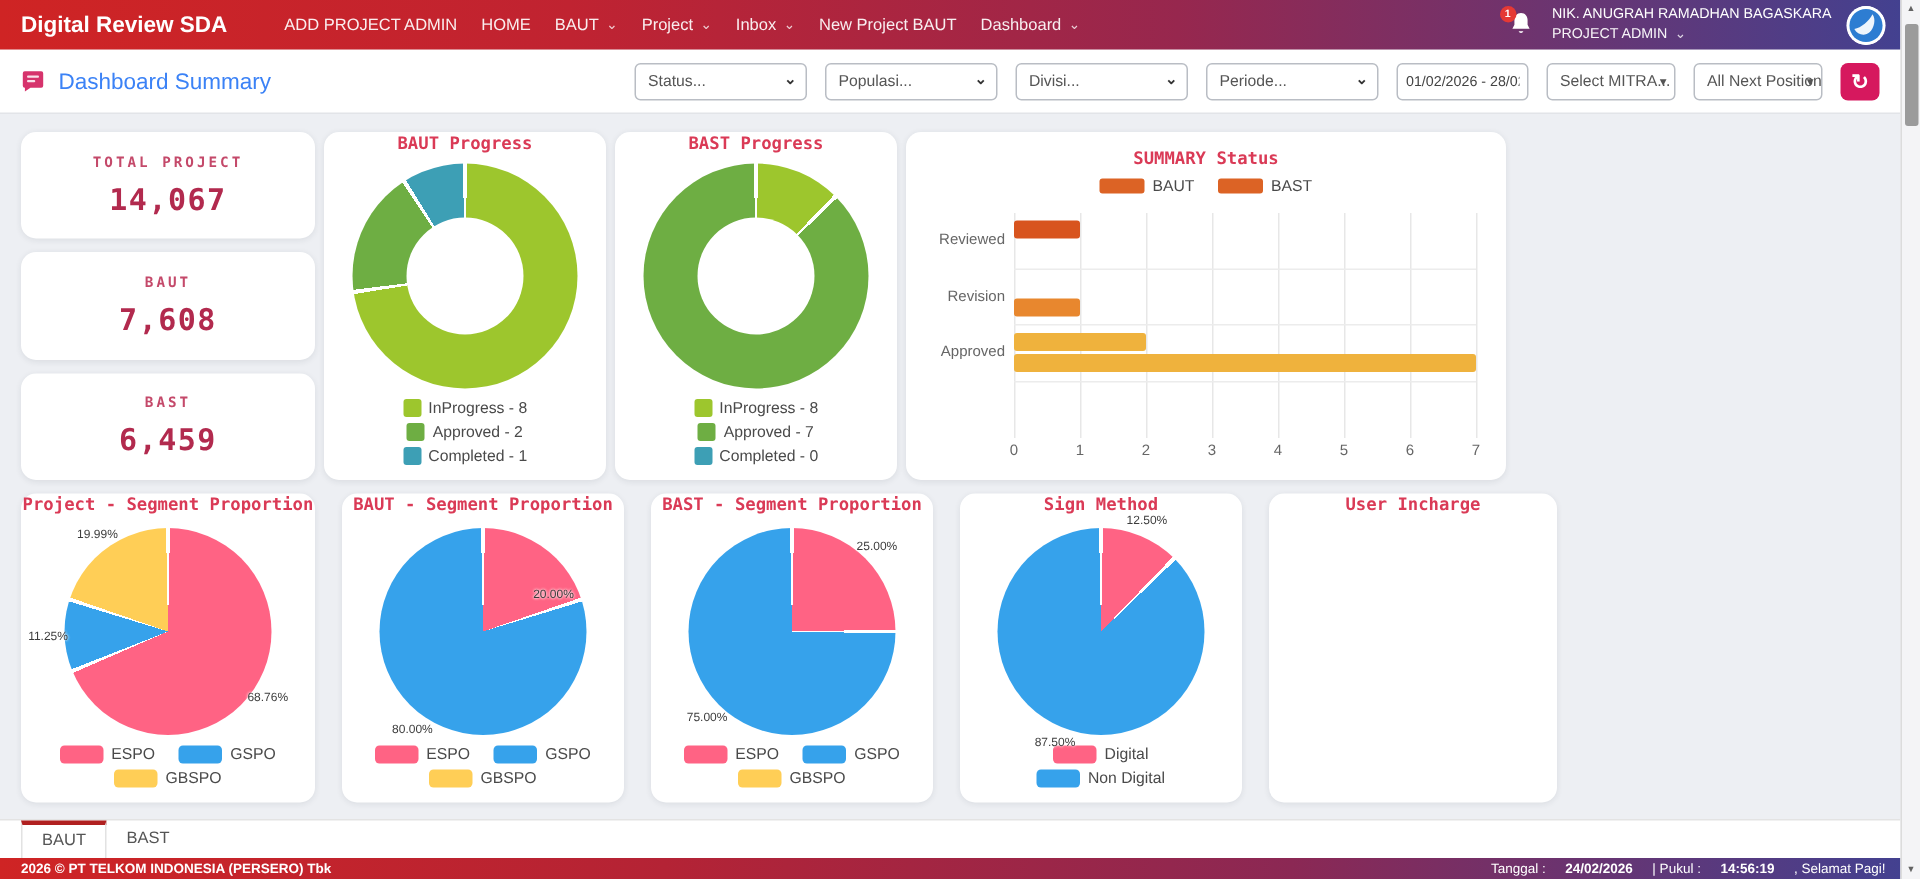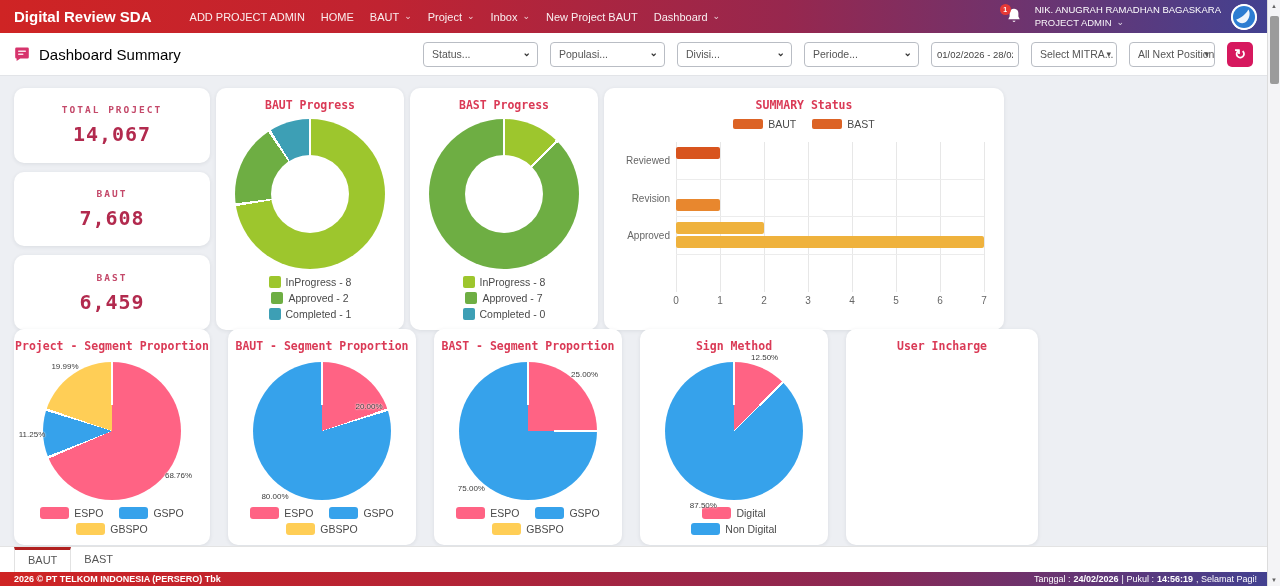--- a/index.html
+++ b/index.html
@@ -20,21 +20,21 @@
   .badge { position:absolute; top:-3px; left:-5px; background:#e53935; color:#fff; font-size:7px;
     font-weight:bold; width:11px; height:11px; border-radius:50%; display:flex; align-items:center;
     justify-content:center; }
   .user-block { color:#fff; font-size:9.5px; line-height:1.35; cursor:pointer; }
   .user-role { display:flex; align-items:center; opacity:.95; }
   .logo-circle { width:26px; height:26px; border-radius:50%; overflow:hidden; background:#fff; }
 
   
   .filterbar { position:absolute; left:0; top:33px; width:1267px; height:43px; background:#fff;
     border-bottom:1px solid #e2e4e8; display:flex; align-items:center; padding:0 14px; z-index:9; }
-  .fb-title { display:flex; align-items:center; gap:9px; color:#000000; font-size:15px; }
+  .fb-title { display:flex; align-items:center; gap:9px; color:#3b82f6; font-size:15px; }
   .controls { margin-left:auto; display:flex; align-items:center; gap:12px; }
   .sel { position:relative; height:25px; border:1px solid #b9bdc4; border-radius:4px; background:#fff;
     font-size:10.5px; color:#555; display:flex; align-items:center; padding:0 18px 0 8px; cursor:pointer;
     white-space:nowrap; overflow:hidden; }
   .sel.native::after { content:"⌄"; position:absolute; right:6px; top:4px; font-size:10px; color:#333; font-weight:bold; }
   .sel.mini::after { content:"▾"; position:absolute; right:5px; top:6px; font-size:9px; color:#555; }
   .w115 { width:115px; } .w86 { width:86px; }
   .date-input { height:25px; width:88px; border:1px solid #b9bdc4; border-radius:4px; font-size:9.5px;
     color:#444; padding:0 5px; font-family:"Liberation Sans", sans-serif; }
   .refresh-btn { width:26px; height:25px; background:#d6185e; border:none; border-radius:5px; color:#fff;
@@ -47,21 +47,21 @@
   .row2 { display:grid; grid-template-columns:196px 188px 188px 188px 192px; column-gap:18px; height:205px; }
   .card { background:#fff; border-radius:10px; box-shadow:0 1px 4px rgba(30,40,60,.09); }
 
   .stats-col { display:flex; flex-direction:column; gap:9px; }
   .stat-card { flex:1; display:flex; flex-direction:column; align-items:center; justify-content:center; gap:7px; }
   .stat-label { font-family:"DejaVu Sans Mono", monospace; font-size:9.5px; letter-spacing:2px;
     color:#c4496a; font-weight:bold; }
   .stat-value { font-family:"DejaVu Sans Mono", monospace; font-size:20px; font-weight:bold;
     color:#b22a4e; letter-spacing:1px; }
 
-  .chart-card { display:flex; flex-direction:column; align-items:center; padding:10px 8px 8px 8px; overflow:visible;text-align:center; }
+  .chart-card { display:flex; flex-direction:column; align-items:center; padding:0 8px 8px 8px; overflow:visible;text-align:center; }
   .chart-title { font-family:"DejaVu Sans Mono", monospace; font-size:11.5px; font-weight:bold;
     color:#da3a56; white-space:nowrap; }
 
   .pie { border-radius:50%; position:relative; flex:none; }
   .donut-size { width:150px; height:150px; margin-top:7px; }
   .pie-size { width:138px; height:138px; margin-top:9px; }
   .hole { position:absolute; inset:24%; background:#fff; border-radius:50%; }
   .pct { position:absolute; transform:translate(-50%,-50%); font-size:8px; color:#3c3c3c;
     text-shadow:0 0 2px #fff,0 0 2px #fff; white-space:nowrap; z-index:3; }
 
@@ -90,21 +90,21 @@
   .tabbar { position:absolute; left:0; top:546px; width:1267px; height:26px; background:#fff;
     border-top:1px solid #e3e3e3; display:flex; align-items:stretch; padding-left:14px; }
   .tab { font-size:11px; color:#555; padding:6px 13px 0 13px; cursor:pointer; }
   .tab.active { border-top:3px solid #b02020; border-left:1px solid #e2e2e2; border-right:1px solid #e2e2e2; padding-top:4px; }
 
   .footer { position:absolute; left:0; bottom:0; width:1267px; height:14px;
     background:linear-gradient(90deg,#cf2424 0%,#b42335 35%,#8b2854 68%,#434190 100%);
     display:flex; align-items:center; justify-content:space-between; padding:0 10px 0 14px;
     color:#fff; font-size:9px; z-index:10; }
   .footer b { font-weight:bold; }
-  .foot-right { display:flex; gap:3px; white-space:nowrap; }
+  .foot-right { display:flex; gap:13px; white-space:nowrap; }
 
   
   .scrollbar { position:absolute; right:0; top:0; width:13px; height:586px; background:#f4f4f6;
     border-left:1px solid #dcdcdc; z-index:20; }
   .sb-arrow { position:absolute; left:0; width:100%; text-align:center; font-size:6px; color:#636363; }
   .sb-up { top:3px; } .sb-down { bottom:3px; }
   .sb-thumb { position:absolute; left:1.5px; top:16px; width:9px; height:68px; background:#9b9b9b; border-radius:2px; }
 </style>
 </head>
 <body>

